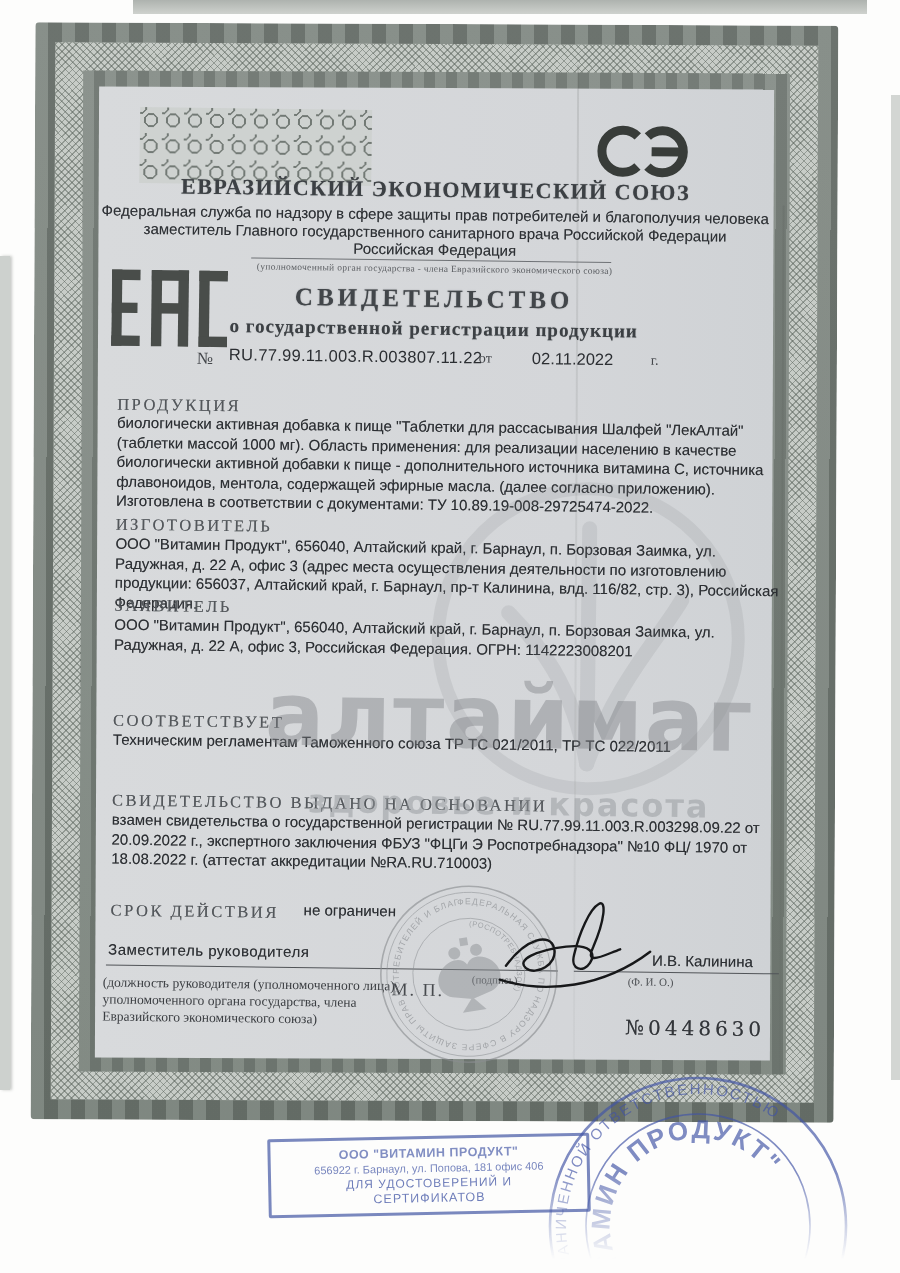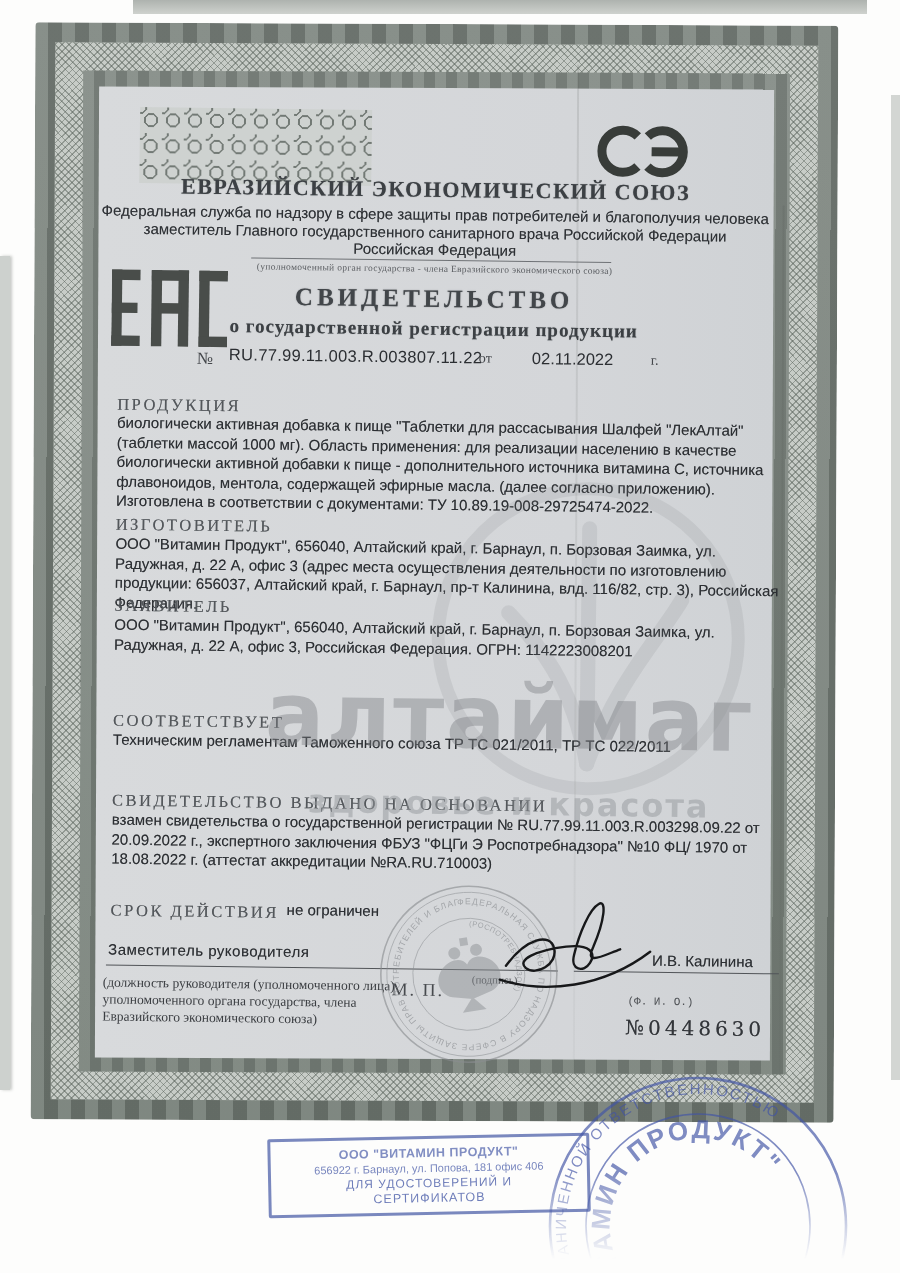--- a/index.html
+++ b/index.html
@@ -157,29 +157,29 @@
     <div class="abs sec-h" style="left:86px;top:573px;">ЗАЯВИТЕЛЬ</div>
     <div class="abs body-t" style="left:86px;top:592px;width:664px;">ООО "Витамин Продукт", 656040, Алтайский край, г. Барнаул, п. Борзовая Заимка, ул. Радужная, д. 22 А, офис 3, Российская Федерация. ОГРН: 1142223008201</div>
 
     <div class="abs sec-h" style="left:86px;top:688px;">СООТВЕТСТВУЕТ</div>
     <div class="abs body-t" style="left:86px;top:707px;width:664px;">Техническим регламентам Таможенного союза ТР ТС 021/2011, ТР ТС 022/2011</div>
 
     <div class="abs sec-h" style="left:86px;top:768px;">СВИДЕТЕЛЬСТВО ВЫДАНО НА ОСНОВАНИИ</div>
     <div class="abs body-t" style="left:86px;top:787px;width:650px;">взамен свидетельства о государственной регистрации № RU.77.99.11.003.R.003298.09.22 от 20.09.2022 г., экспертного заключения ФБУЗ "ФЦГи Э Роспотребнадзора" №10 ФЦ/ 1970 от 18.08.2022 г. (аттестат аккредитации №RA.RU.710003)</div>
 
     <div class="abs sec-h" style="left:86px;top:878px;">СРОК ДЕЙСТВИЯ</div>
-    <div class="abs body-t" style="left:262px;top:875px;">не ограничен</div>
+    <div class="abs body-t" style="left:279px;top:875px;">не ограничен</div>
 
     <div class="abs body-t" style="left:84px;top:917px;letter-spacing:.5px;">Заместитель руководителя</div>
     <div class="abs mp" style="left:368px;top:926px;">М. П.</div>
     <div class="abs sig-line" style="left:82px;top:942px;width:452px;"></div>
     <div class="abs cap" style="left:448px;top:946px;">(подпись)</div>
     <div class="abs body-t" style="left:628px;top:921px;">И.В. Калинина</div>
     <div class="abs sig-line" style="left:550px;top:942px;width:205px;"></div>
-    <div class="abs cap" style="left:604px;top:966px;font-family:Liberation Mono, monospace;">(Ф. И. О.)</div>
+    <div class="abs cap" style="left:604px;top:946px;">(Ф. И. О.)</div>
     <div class="abs note-small" style="left:79px;top:951px;width:310px;">(должность руководителя (уполномоченного лица) уполномоченного органа государства, члена Евразийского экономического союза)</div>
 
     <div class="abs blank-num" style="left:602px;top:986px;">№0448630</div>
 
     <svg class="abs wm-leaf" width="330" height="330" viewBox="0 0 330 330">
       <circle cx="165" cy="165" r="150" fill="none" stroke="#7d8084" stroke-width="13"></circle>
       <path d="M165,290 C150,210 115,170 85,140" fill="none" stroke="#7d8084" stroke-width="15" stroke-linecap="round"></path>
       <path d="M165,290 C165,195 165,115 165,55" fill="none" stroke="#7d8084" stroke-width="15" stroke-linecap="round"></path>
       <path d="M165,290 C195,205 235,165 258,125" fill="none" stroke="#7d8084" stroke-width="15" stroke-linecap="round"></path>
     </svg>

